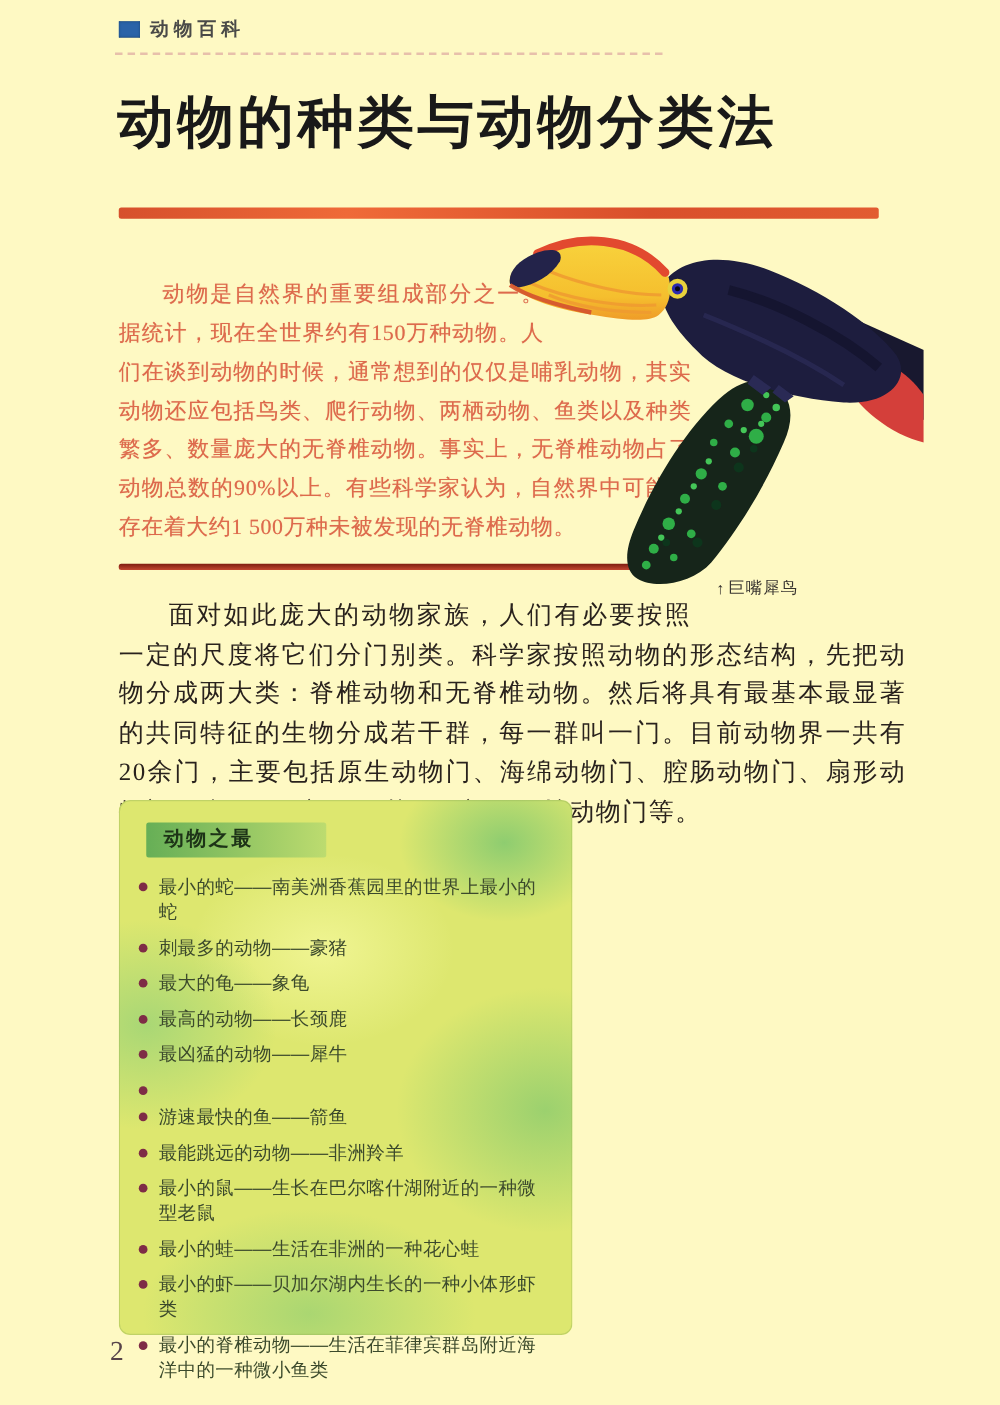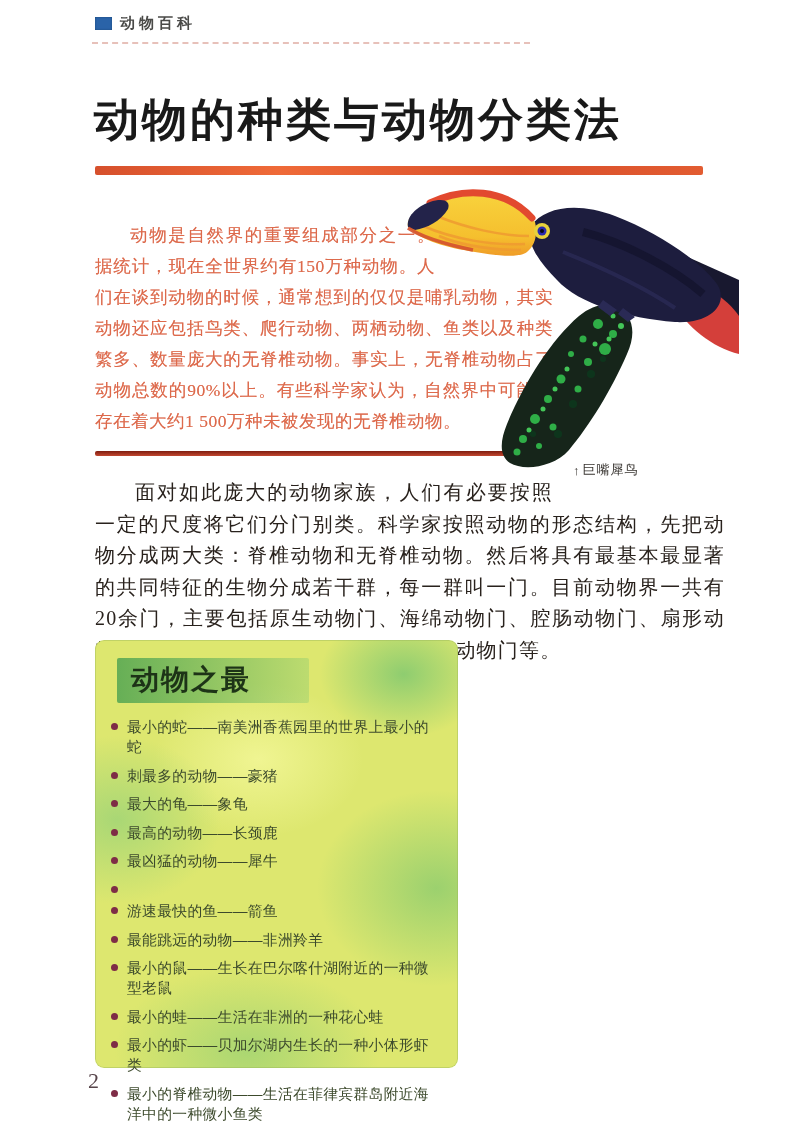--- a/index.html
+++ b/index.html
@@ -1,30 +1,30 @@
 <!DOCTYPE html>
 <html><head>
 <meta charset="utf-8">
 <style>
   html,body{margin:0;padding:0;background:#e8e8e8;}
   .page{
     position:relative;width:800px;height:1124px;margin:0 auto;
-    background:#ffffff;overflow:hidden;
+    background:#fef9c3;overflow:hidden;
     font-family:"Liberation Serif","DejaVu Serif",serif;
   }
   
   .header{position:absolute;left:95px;top:14px;display:flex;align-items:center;gap:8px;}
   .brand-square{width:17px;height:13px;background:#2a63a8;box-shadow:inset 0 0 2px #17406f;}
   .brand-label{font-family:"Liberation Sans","DejaVu Sans",sans-serif;
     font-size:15px;letter-spacing:4px;color:#4a4a48;font-weight:bold;}
   .header-rule{position:absolute;left:92px;top:42px;width:438px;height:0;
     border-bottom:2px dashed #e0ada4;opacity:.75;}
 
   
-  .page-title{position:absolute;left:94px;top:90px;margin:0;width:620px;
+  .page-title{position:absolute;left:94px;top:68px;margin:0;width:620px;
     font-family:"Liberation Sans","DejaVu Sans",sans-serif;
     font-size:45px;font-weight:900;letter-spacing:3px;color:#191919;white-space:nowrap;}
   .title-bar{position:absolute;left:95px;top:166px;width:608px;height:9px;
     background:linear-gradient(90deg,#d6502c,#ef6a38 30%,#d94f2b 70%,#e25c31);
     border-radius:2px;}
 
   
   .hero{position:absolute;left:95px;top:190px;width:648px;height:285px;}
   .intro-text{position:absolute;left:0;top:30px;width:458px;margin:0;
     font-size:17.5px;line-height:31px;letter-spacing:.5px;
@@ -53,21 +53,21 @@
       radial-gradient(ellipse 120px 90px at 85% 8%,rgba(116,196,112,.75),transparent 70%),
       radial-gradient(ellipse 150px 120px at 6% 42%,rgba(126,202,122,.55),transparent 70%),
       radial-gradient(ellipse 170px 140px at 94% 58%,rgba(112,194,110,.6),transparent 70%),
       radial-gradient(ellipse 190px 120px at 42% 96%,rgba(120,198,116,.5),transparent 70%),
       radial-gradient(ellipse 150px 110px at 45% 28%,rgba(243,247,152,.85),transparent 70%);
     box-shadow:inset 0 0 0 1px rgba(150,180,90,.4);}
   .fact-title-band{display:inline-block;margin:2px 0 10px 6px;padding:3px 58px 4px 14px;
     background:linear-gradient(90deg,rgba(92,170,84,.92),rgba(128,198,112,.35));
     border-radius:2px;}
   .fact-title{font-family:Liberation Serif, serif;
-    font-size:28px;font-weight:900;color:#1d3317;letter-spacing:2px;}
+    font-size:16px;font-weight:900;color:#1d3317;letter-spacing:2px;}
   .fact-list{list-style:none;margin:4px 0 0 0;padding:0;}
   .fact-item{display:flex;gap:9px;margin-bottom:8.5px;
     font-family:"Liberation Sans","DejaVu Sans",sans-serif;
     font-size:14.8px;line-height:20px;color:#3c4a2c;font-weight:normal;letter-spacing:.3px;}
   .bullet-dot{flex:0 0 auto;width:7px;height:7px;border-radius:50%;
     background:#7e2c46;margin-top:6px;}
 
   .column-par{width:268px;margin:0;
     font-size:19px;line-height:31px;letter-spacing:1px;
     color:#463c38;text-align:justify;}

